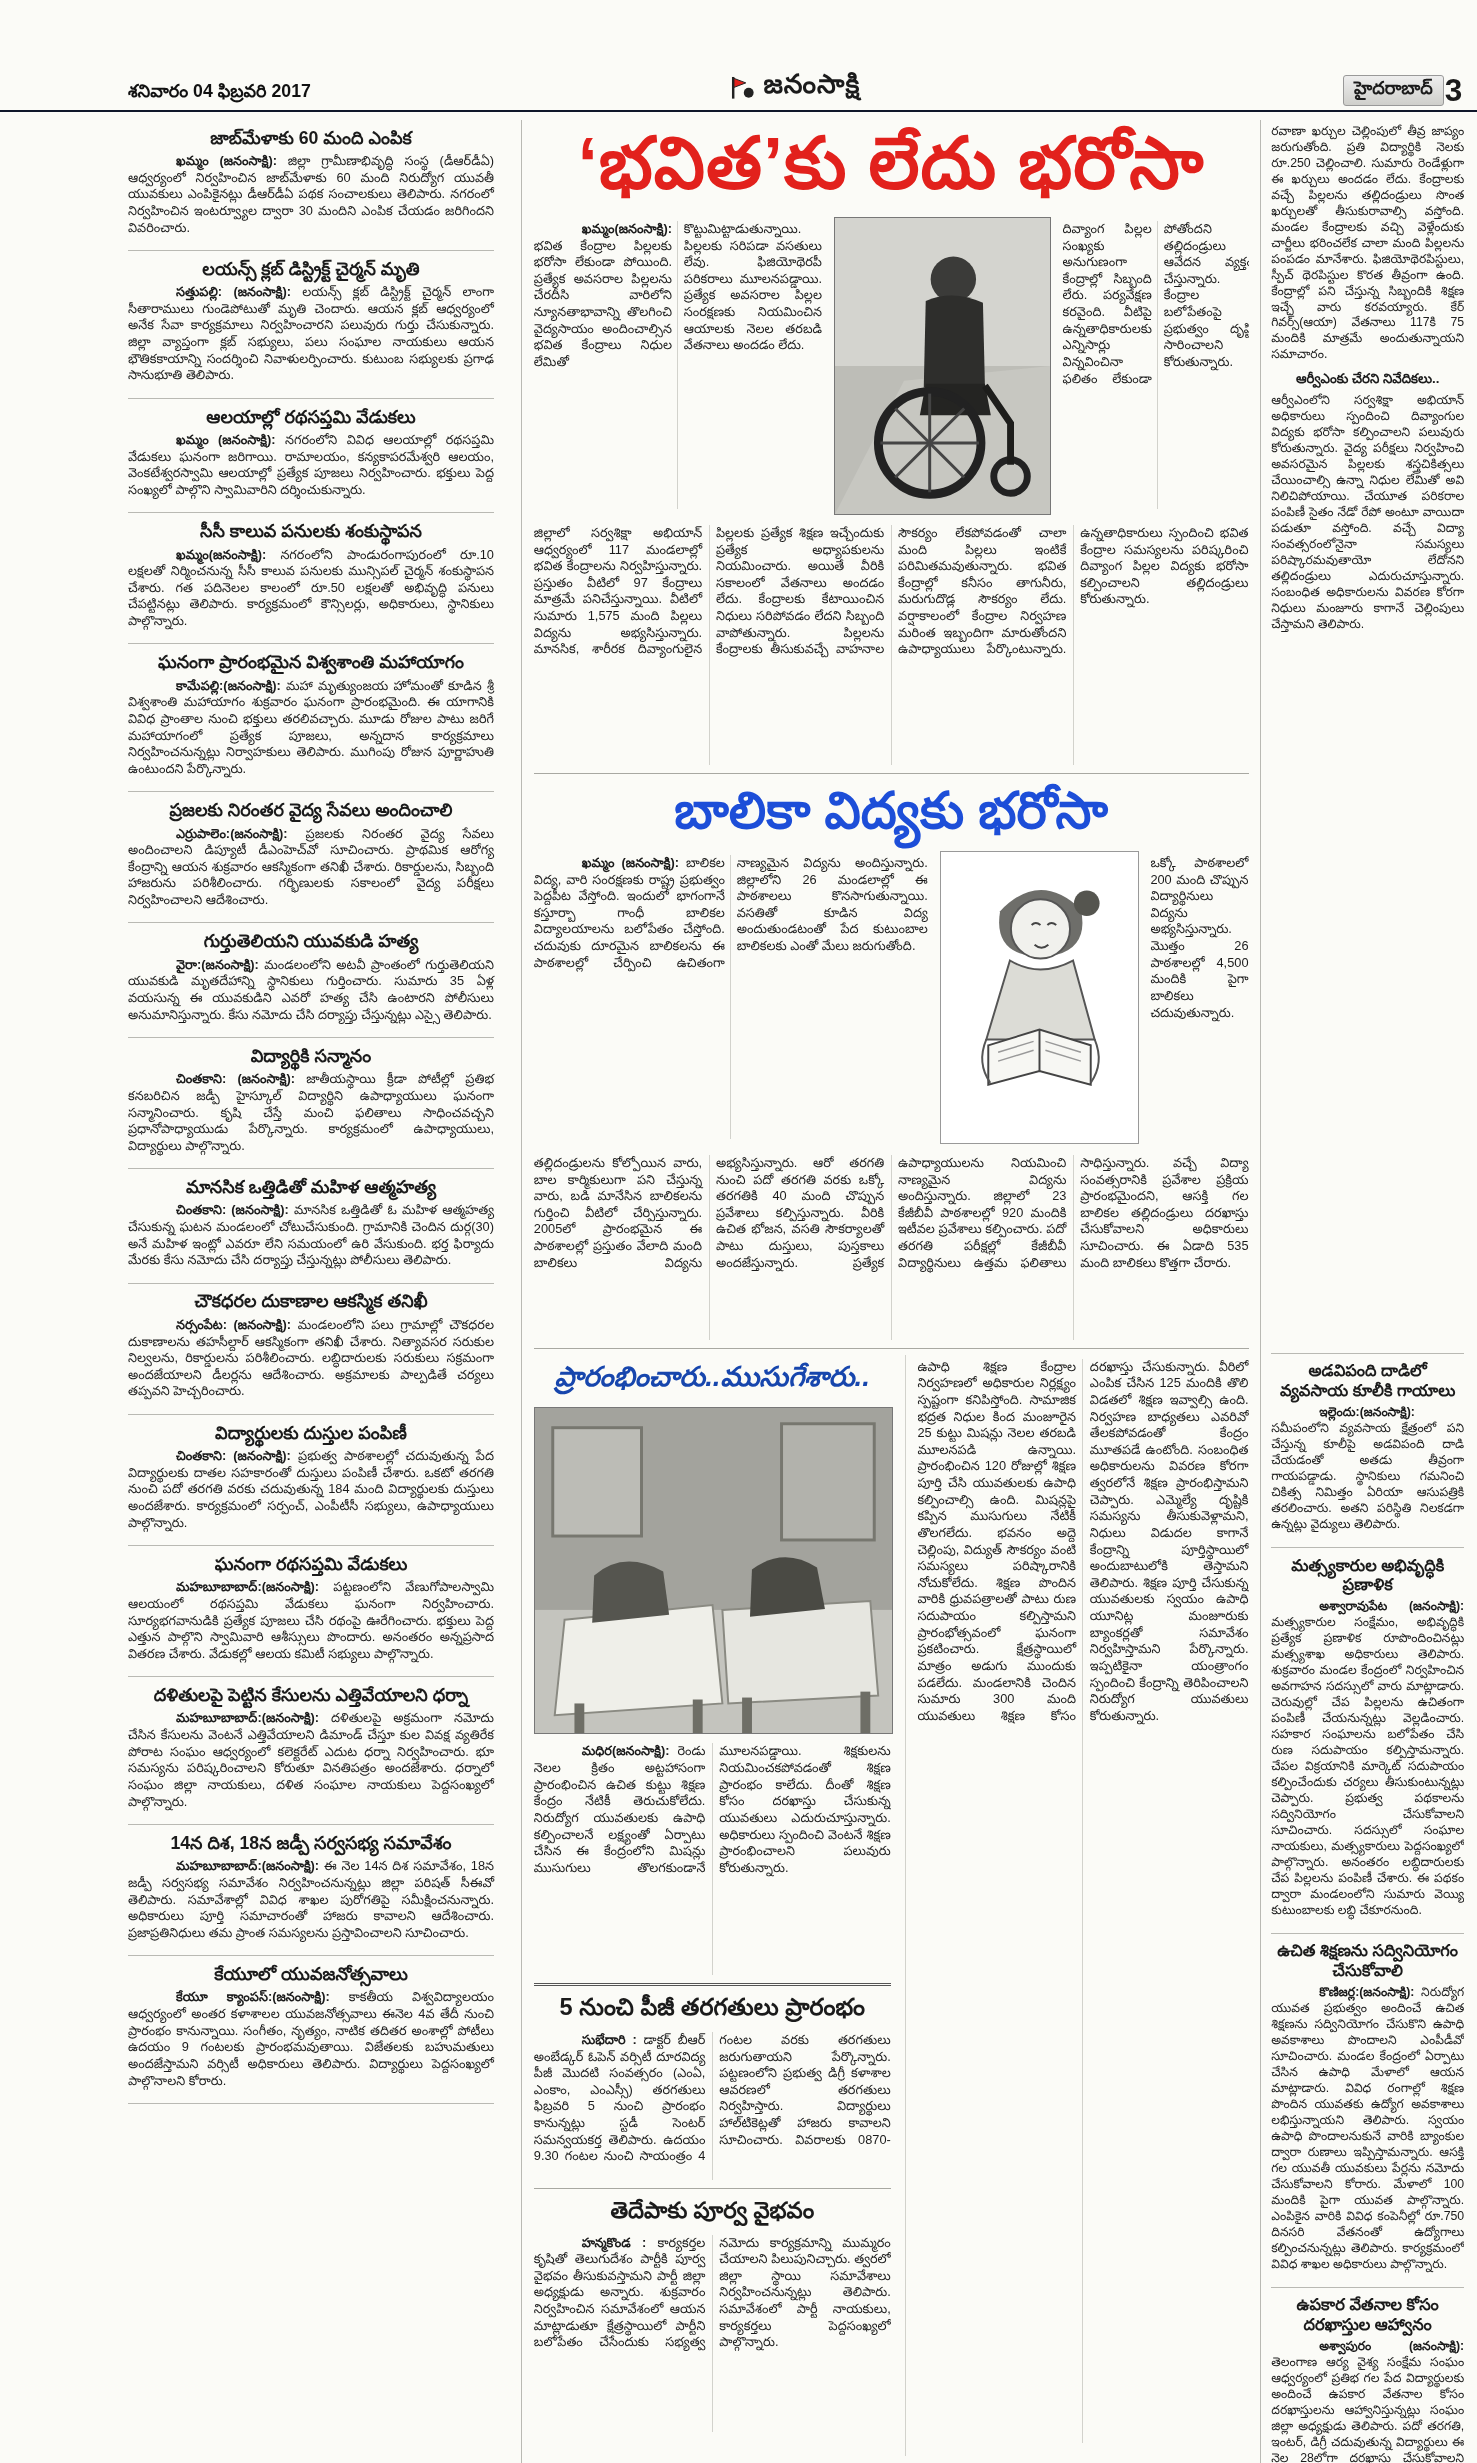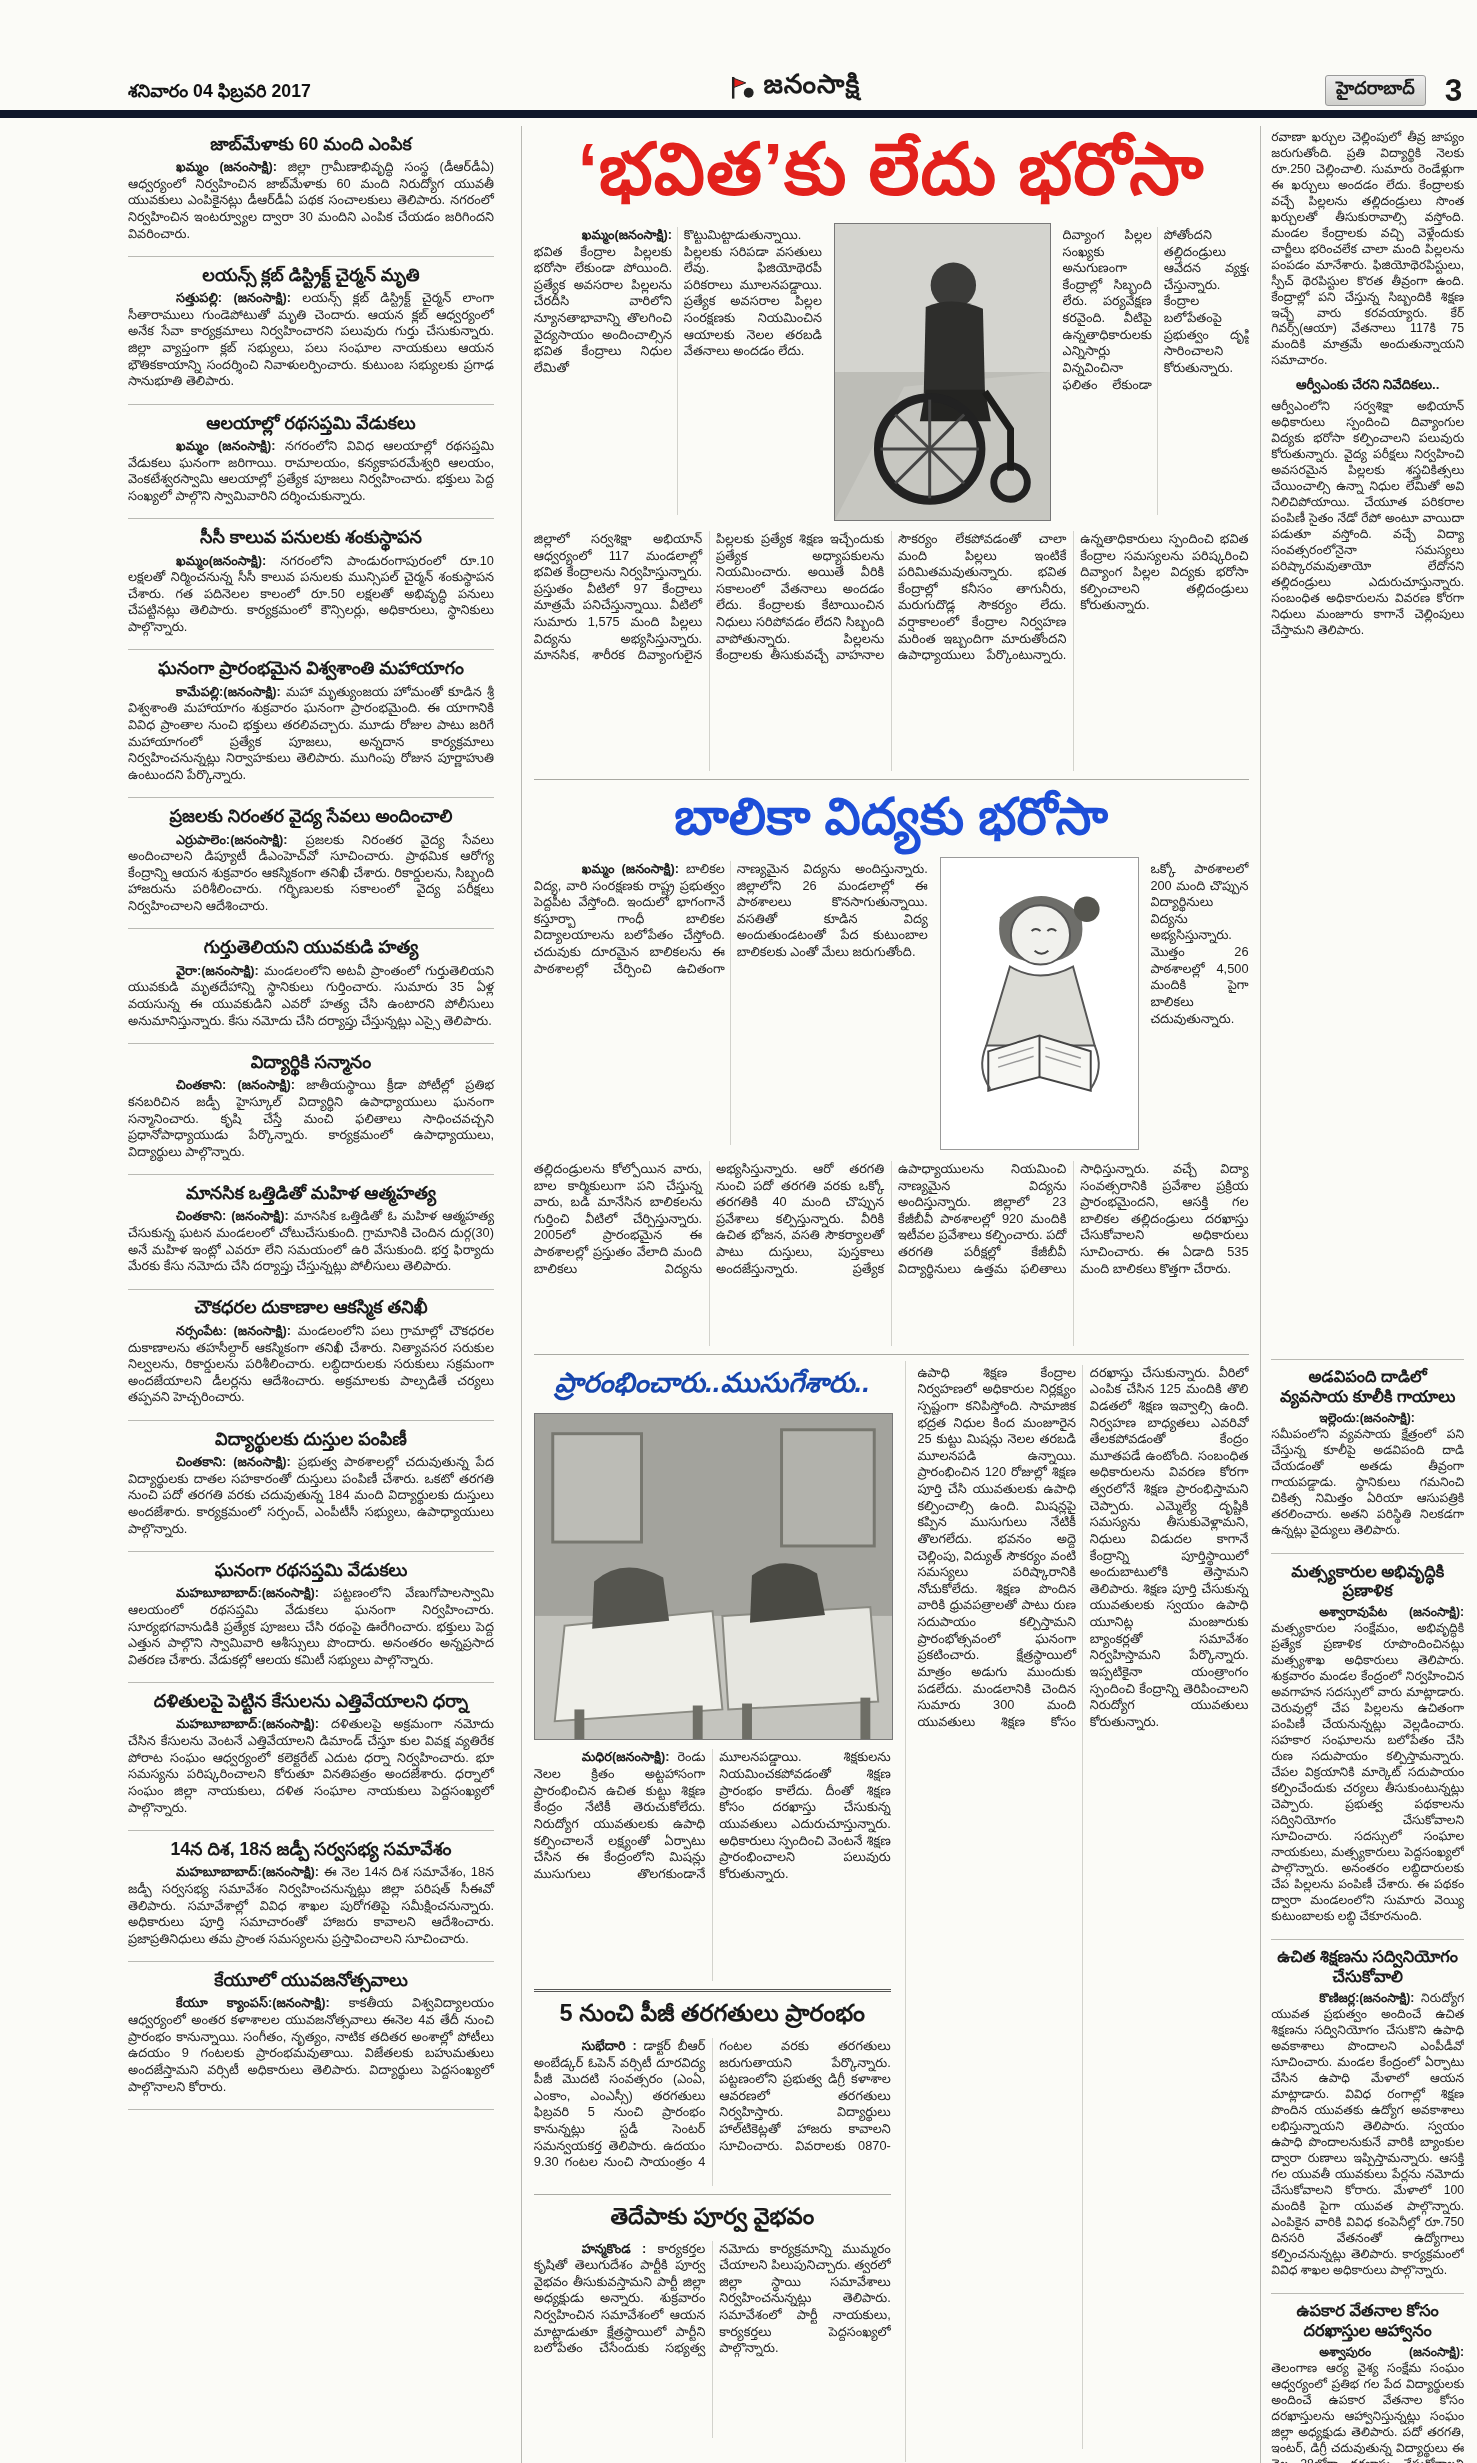--- a/index.html
+++ b/index.html
@@ -4,26 +4,26 @@
 <style>
   html,body{margin:0;padding:0;background:#d8d8d2;}
   .page{
     width:1478px;height:2464px;margin:0 auto;position:relative;
     background:#fbfbf7;color:#1b1b1b;overflow:hidden;
     font-family:"Liberation Sans", sans-serif;
   }
   
   .masthead-row{
     display:grid;grid-template-columns:1fr auto 1fr;align-items:end;
-    padding:41px 15.8px 3.9px 128px;border-bottom:8px solid #0f172a;
+    padding:41px 15.8px 3.9px 128px;border-bottom:2px solid #0f172a;
   }
   .edition-date{font-size:17.7px;font-weight:bold;color:#111;}
   .masthead{display:flex;align-items:center;gap:7.9px;justify-self:center;margin-top:28px;}
   .masthead-text{font-size:26.6px;font-weight:bold;letter-spacing:1px;font-family:"Liberation Serif",serif;}
-  .edition{justify-self:end;display:flex;align-items:flex-end;gap:19px;}
+  .edition{justify-self:end;display:flex;align-items:flex-end;gap:1px;}
   .edition-city{font-size:17.7px;font-weight:bold;background:linear-gradient(#eee,#cfcfcb);padding:2px 9.9px;border:1px solid #999;border-radius:3px;}
   .page-number{font-size:31.5px;font-weight:bold;line-height:1;}
   
   .content{display:flex;height:2364px;overflow:hidden;padding:7.9px 13.8px 0 128px;box-sizing:border-box;gap:0;}
   .left-rail{width:366px;padding-right:27px;border-right:1px solid #b9b9b3;overflow:hidden;}
   .center-col{flex:1;padding:0 11.8px;min-width:0;}
   .right-col{width:193px;padding-left:9.9px;border-left:1px solid #b9b9b3;overflow:hidden;}
   
   .body{font-size:12.8px;line-height:1.3;text-align:justify;margin:3.9px 0 7.9px;}
   .dateline{font-weight:bold;margin-left:48px;}

